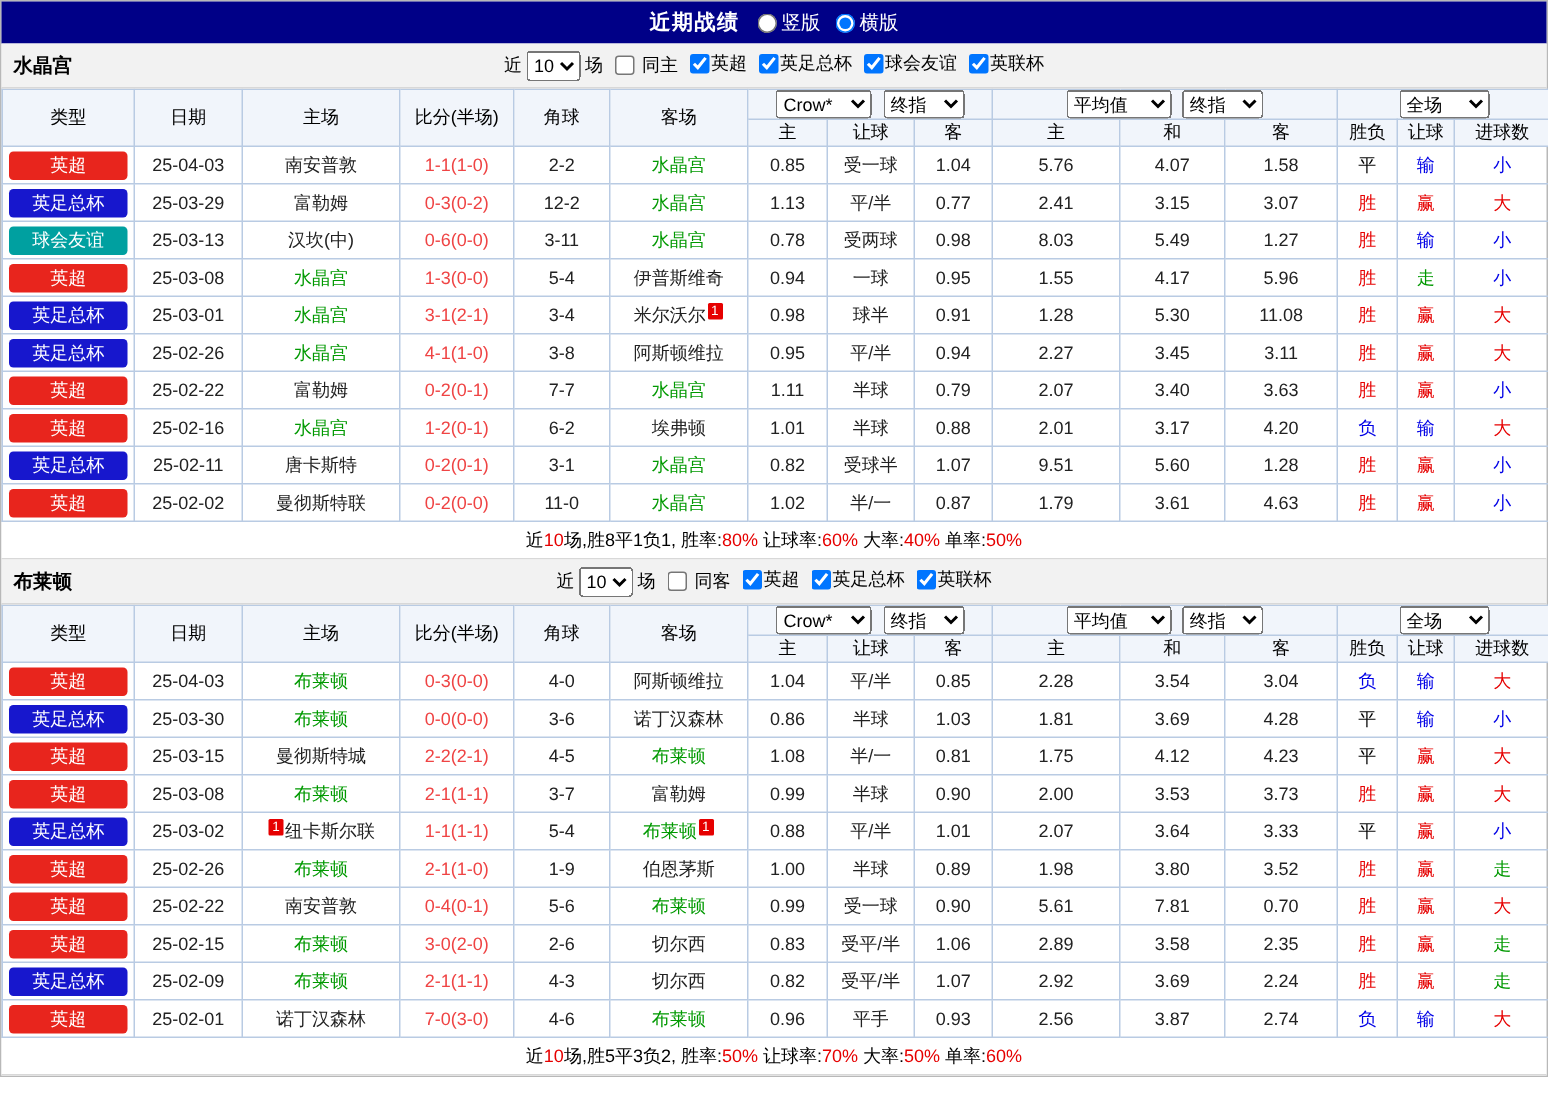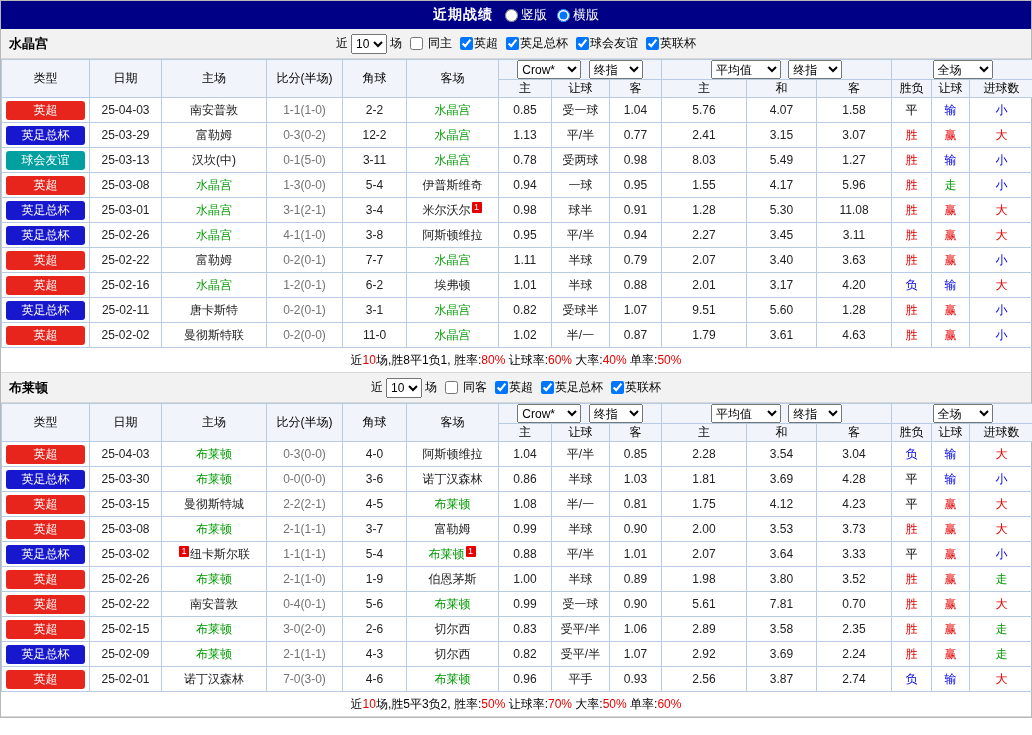--- a/index.html
+++ b/index.html
@@ -7,37 +7,37 @@
   .page{width:1032px;background:#fff;border:1px solid #b8b8b8;}
   .topbar{height:28px;background:#000087;display:flex;align-items:center;justify-content:center;gap:12px;color:#fff;font-size:13px;}
   .topbar .title{font-weight:bold;font-size:14px;letter-spacing:1px;}
   .modes{display:flex;align-items:center;gap:10px;}
   .modes label{display:inline-flex;align-items:center;gap:3px;cursor:pointer;}
   .modes input{margin:0;}
   .filter-row{position:relative;height:30px;background:#f2f2f2;border-bottom:1px solid #d8d8d8;display:flex;align-items:center;justify-content:center;font-size:12px;color:#000;}
   .team-name{position:absolute;left:8px;font-weight:bold;font-size:13px;}
   .filters{display:flex;align-items:center;}
   .filters select{height:20px;font-size:12px;margin:0 3px;}
-  .filters label{display:inline-flex;align-items:center;margin-left:8px;cursor:pointer;}
+  .filters label{display:inline-flex;margin-left:8px;cursor:pointer;}
   .filters label.sv span{margin-left:4px;}
   .filters input{margin:0 1px 0 0;}
   table.results{width:100%;border-collapse:collapse;table-layout:fixed;font-size:12px;}
   .results th,.results td{border:1px solid #b9cbe3;text-align:center;white-space:nowrap;overflow:hidden;padding:0;}
   .results thead th{background:#f1f5fb;font-weight:normal;color:#000;}
   tr.h1 th{height:20px;}
   tr.h1 th[rowspan]{height:38px;}
   tr.h2 th{height:17px;}
   .selcell select{height:19px;font-size:12px;margin:0 2px;}
   .sel-book{width:64px;}
   .sel-stage{width:54px;}
   .sel-avg{width:70px;}
   .sel-scope{width:60px;}
   .results td{height:25px;color:#222;}
   .badge{display:block;margin:2px 4px;border-radius:3px;color:#fff;font-size:12px;line-height:19px;}
-  .score{color:#737373;}
+  .score{color:#ef4444;}
   .focus{color:#009900;}
   .card{display:inline-block;background:#e60000;color:#fff;font-size:9px;line-height:11px;width:10px;height:11px;vertical-align:4px;border-radius:1px;margin:0 1px;text-align:center;}
   .summary{height:25px;display:flex;align-items:center;justify-content:center;font-size:12px;background:#fff;border-bottom:1px solid #d8d8d8;}
   .summary span{white-space:pre;}
   .summary .r{color:#e60000;}
   .summary .k{color:#000;}
 </style>
 </head>
 <body>
 
@@ -170,21 +170,21 @@
               <td style="color: rgb(230, 0, 0);">胜</td>
               <td style="color: rgb(230, 0, 0);">赢</td>
               <td style="color: rgb(230, 0, 0);">大</td>
             </tr>
             <tr>
               <td>
                 <span class="badge" style="background:#00a0a0">球会友谊</span>
               </td>
               <td>25-03-13</td>
               <td><span class="">汉坎(中)</span></td>
-              <td><span class="score">0-1(5-0)</span></td>
+              <td><span class="score">0-6(0-0)</span></td>
               <td>3-11</td>
               <td><span class="focus">水晶宫</span></td>
               <td>0.78</td>
               <td>受两球</td>
               <td>0.98</td>
               <td>8.03</td>
               <td>5.49</td>
               <td>1.27</td>
               <td style="color: rgb(230, 0, 0);">胜</td>
               <td style="color: rgb(0, 0, 230);">输</td>

